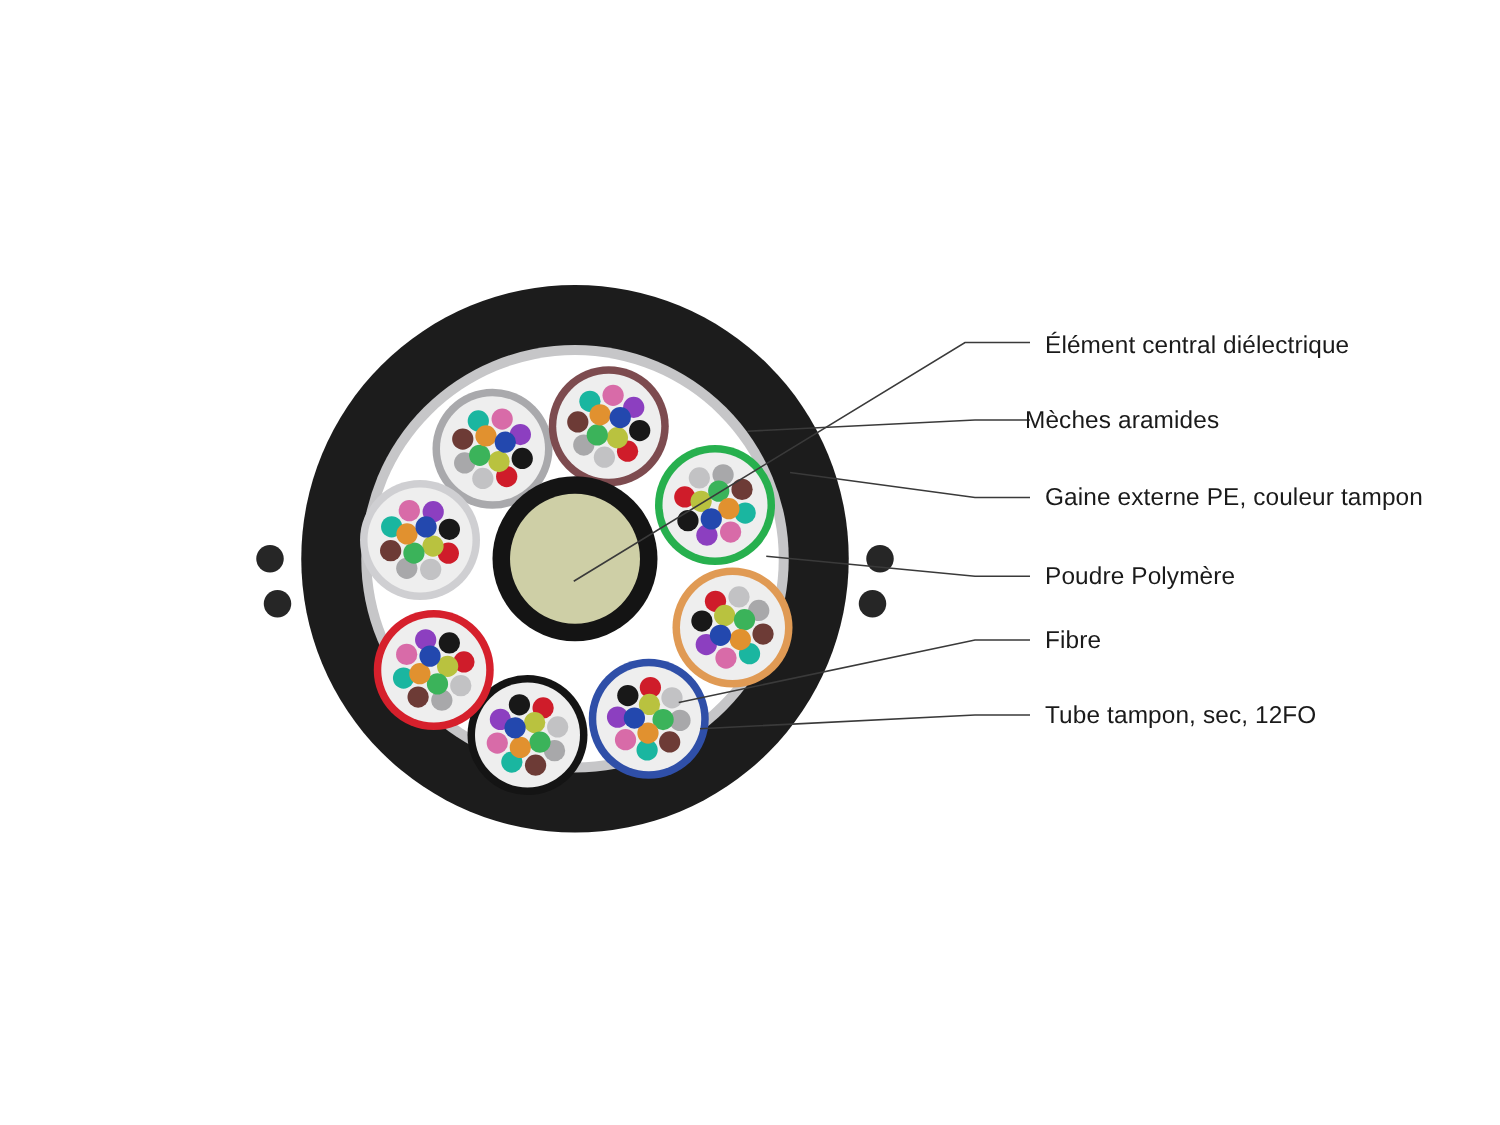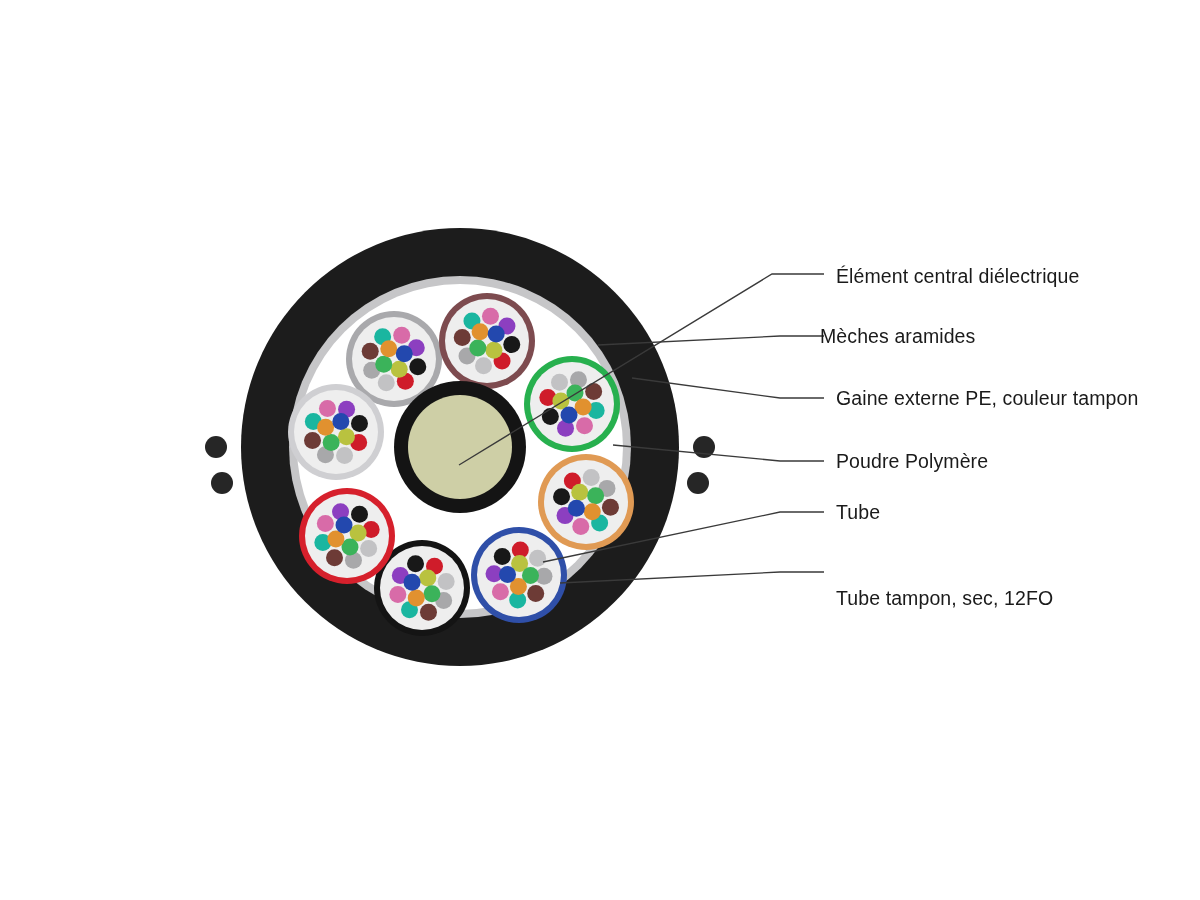--- a/index.html
+++ b/index.html
@@ -189,17 +189,17 @@
         <path d="M 543 562 L 780 512 L 824 512" fill="none" stroke="#3a3a3a" stroke-width="1.3"></path>
         <path d="M 560 583 L 780 572 L 824 572" fill="none" stroke="#3a3a3a" stroke-width="1.3"></path>
       </g>
   </svg>
 
   <div id="labels-layer">
       <div class="callout-label" style="left: 836px; top: 267px;">Élément central diélectrique</div>
       <div class="callout-label" style="left: 820px; top: 327px;">Mèches aramides</div>
       <div class="callout-label" style="left: 836px; top: 389px;">Gaine externe PE, couleur tampon</div>
       <div class="callout-label" style="left: 836px; top: 452px;">Poudre Polymère</div>
-      <div class="callout-label" style="left: 836px; top: 503px;">Tube</div>
-      <div class="callout-label" style="left: 836px; top: 589px;">Tube tampon, sec, 12FO</div>
+      <div class="callout-label" style="left: 836px; top: 503px;">Fibre</div>
+      <div class="callout-label" style="left: 836px; top: 563px;">Tube tampon, sec, 12FO</div>
     </div>
 
 </div>
 
 </body></html>

